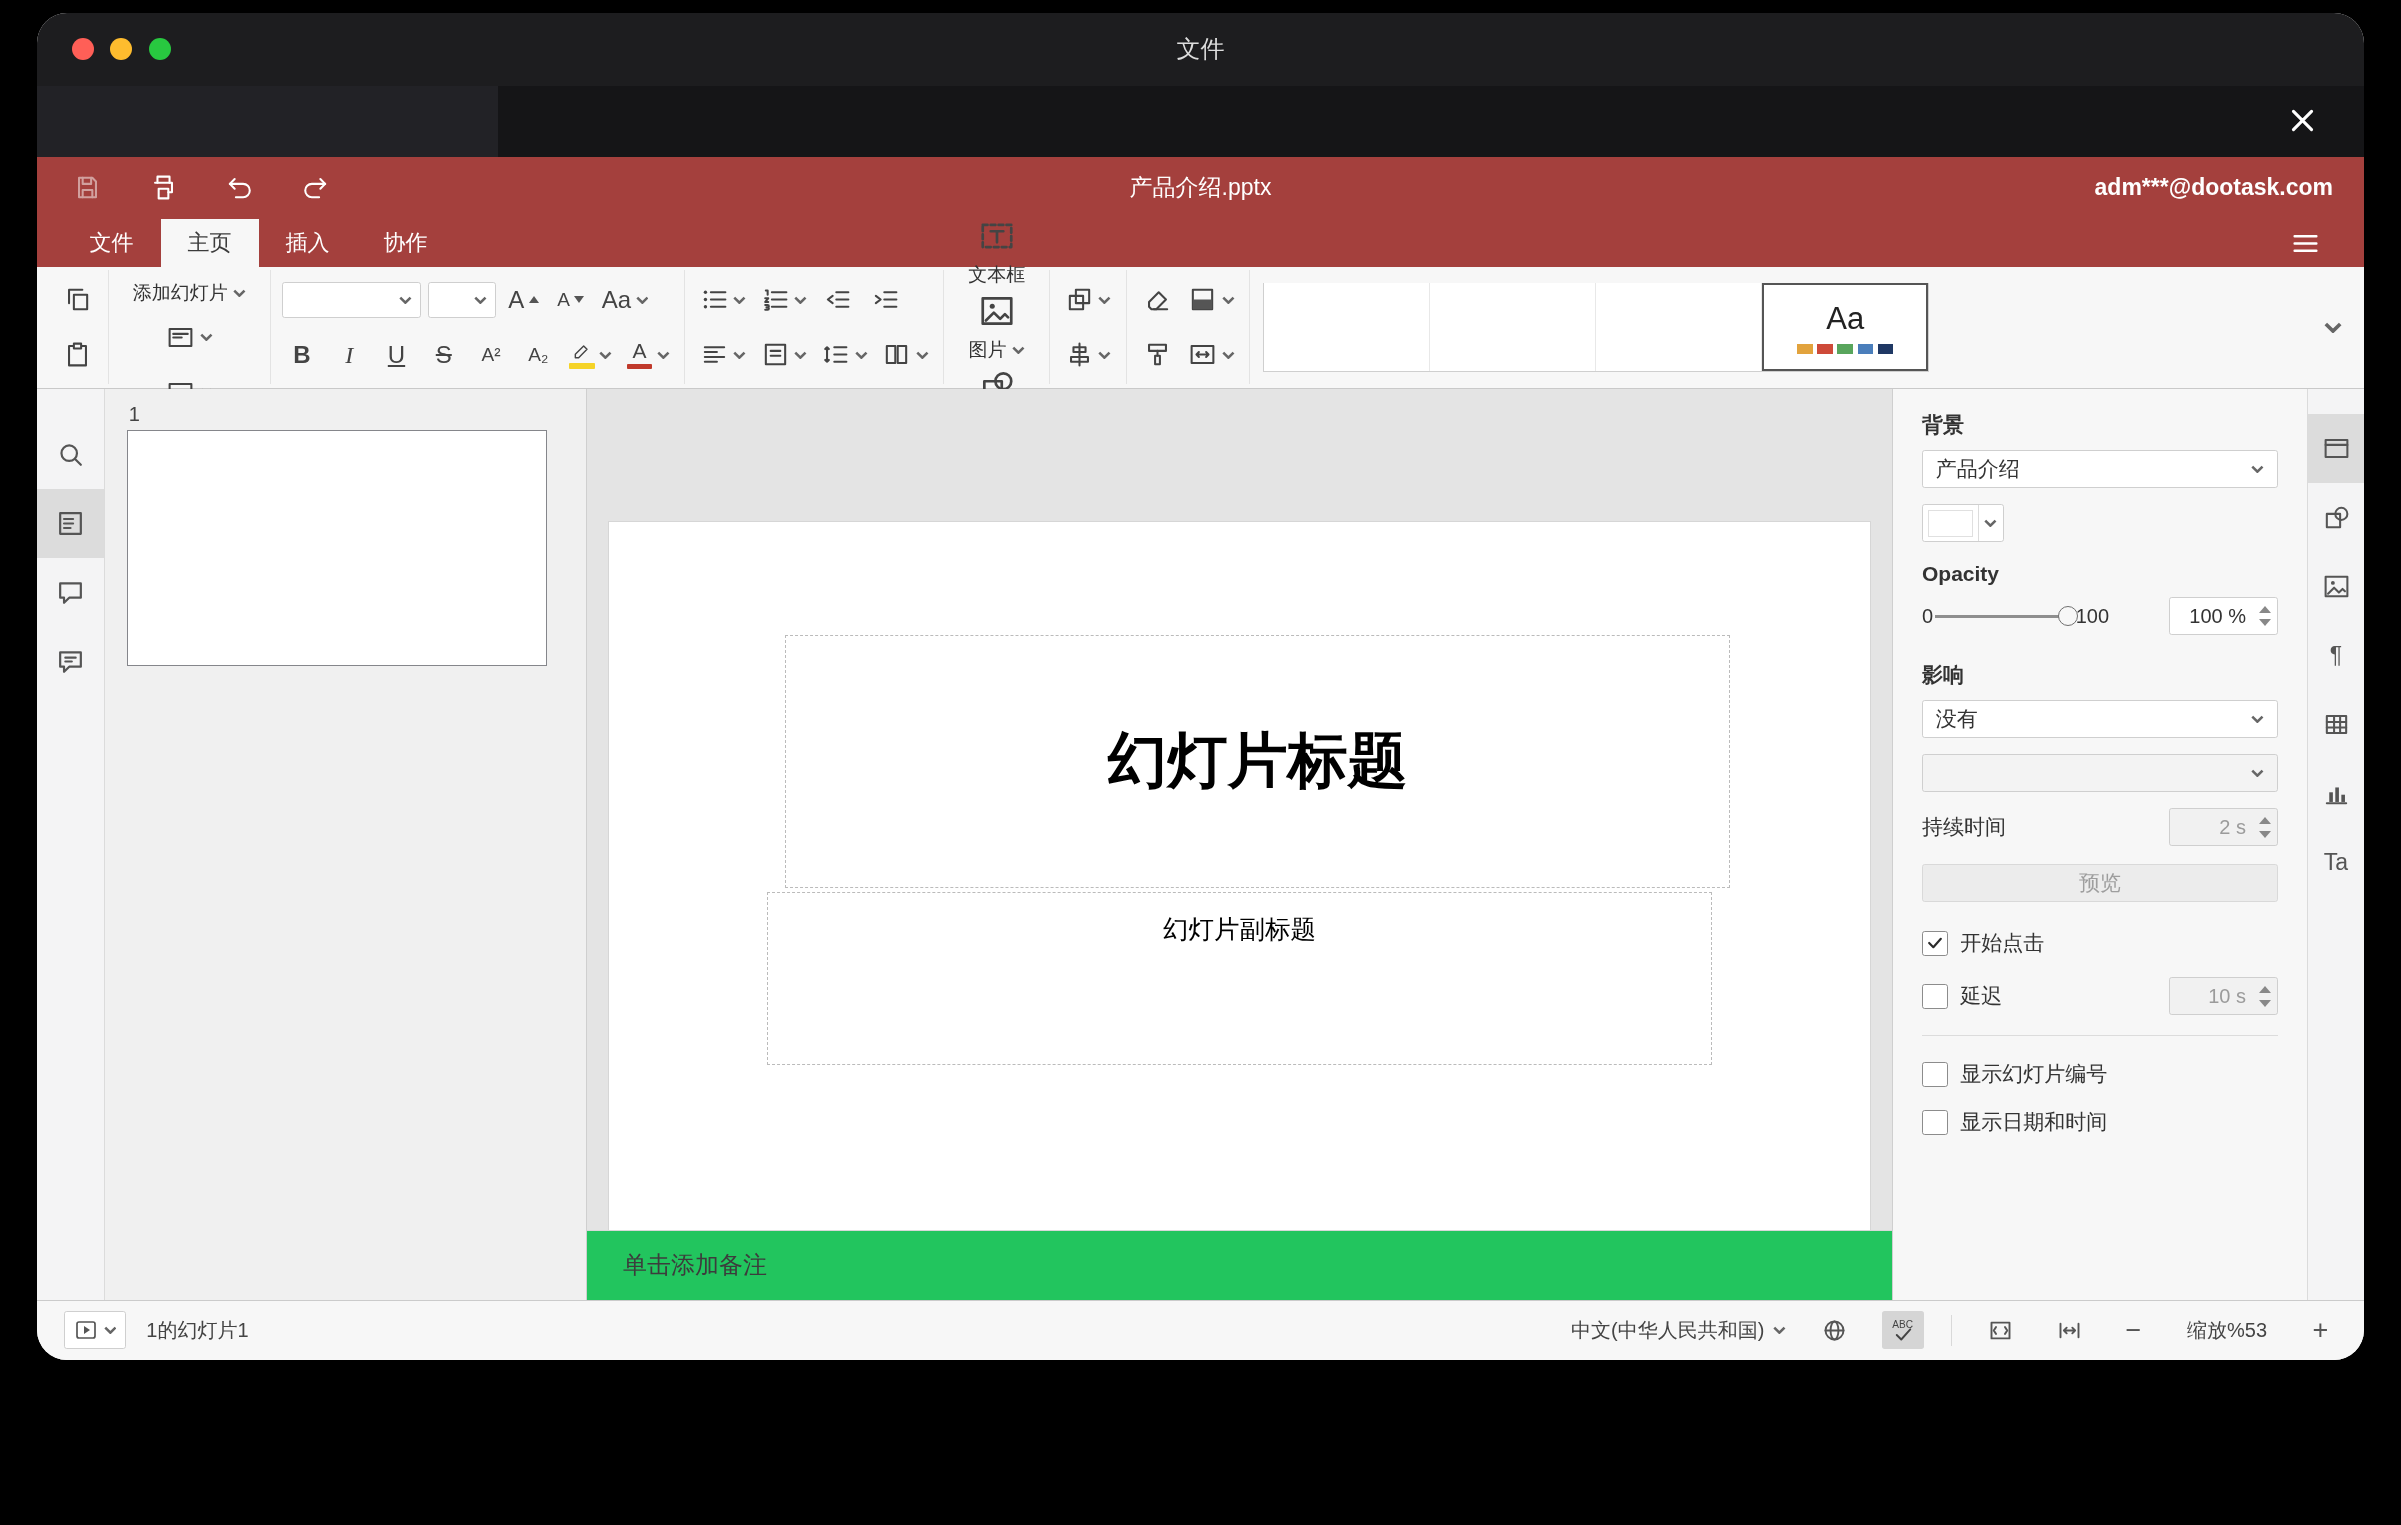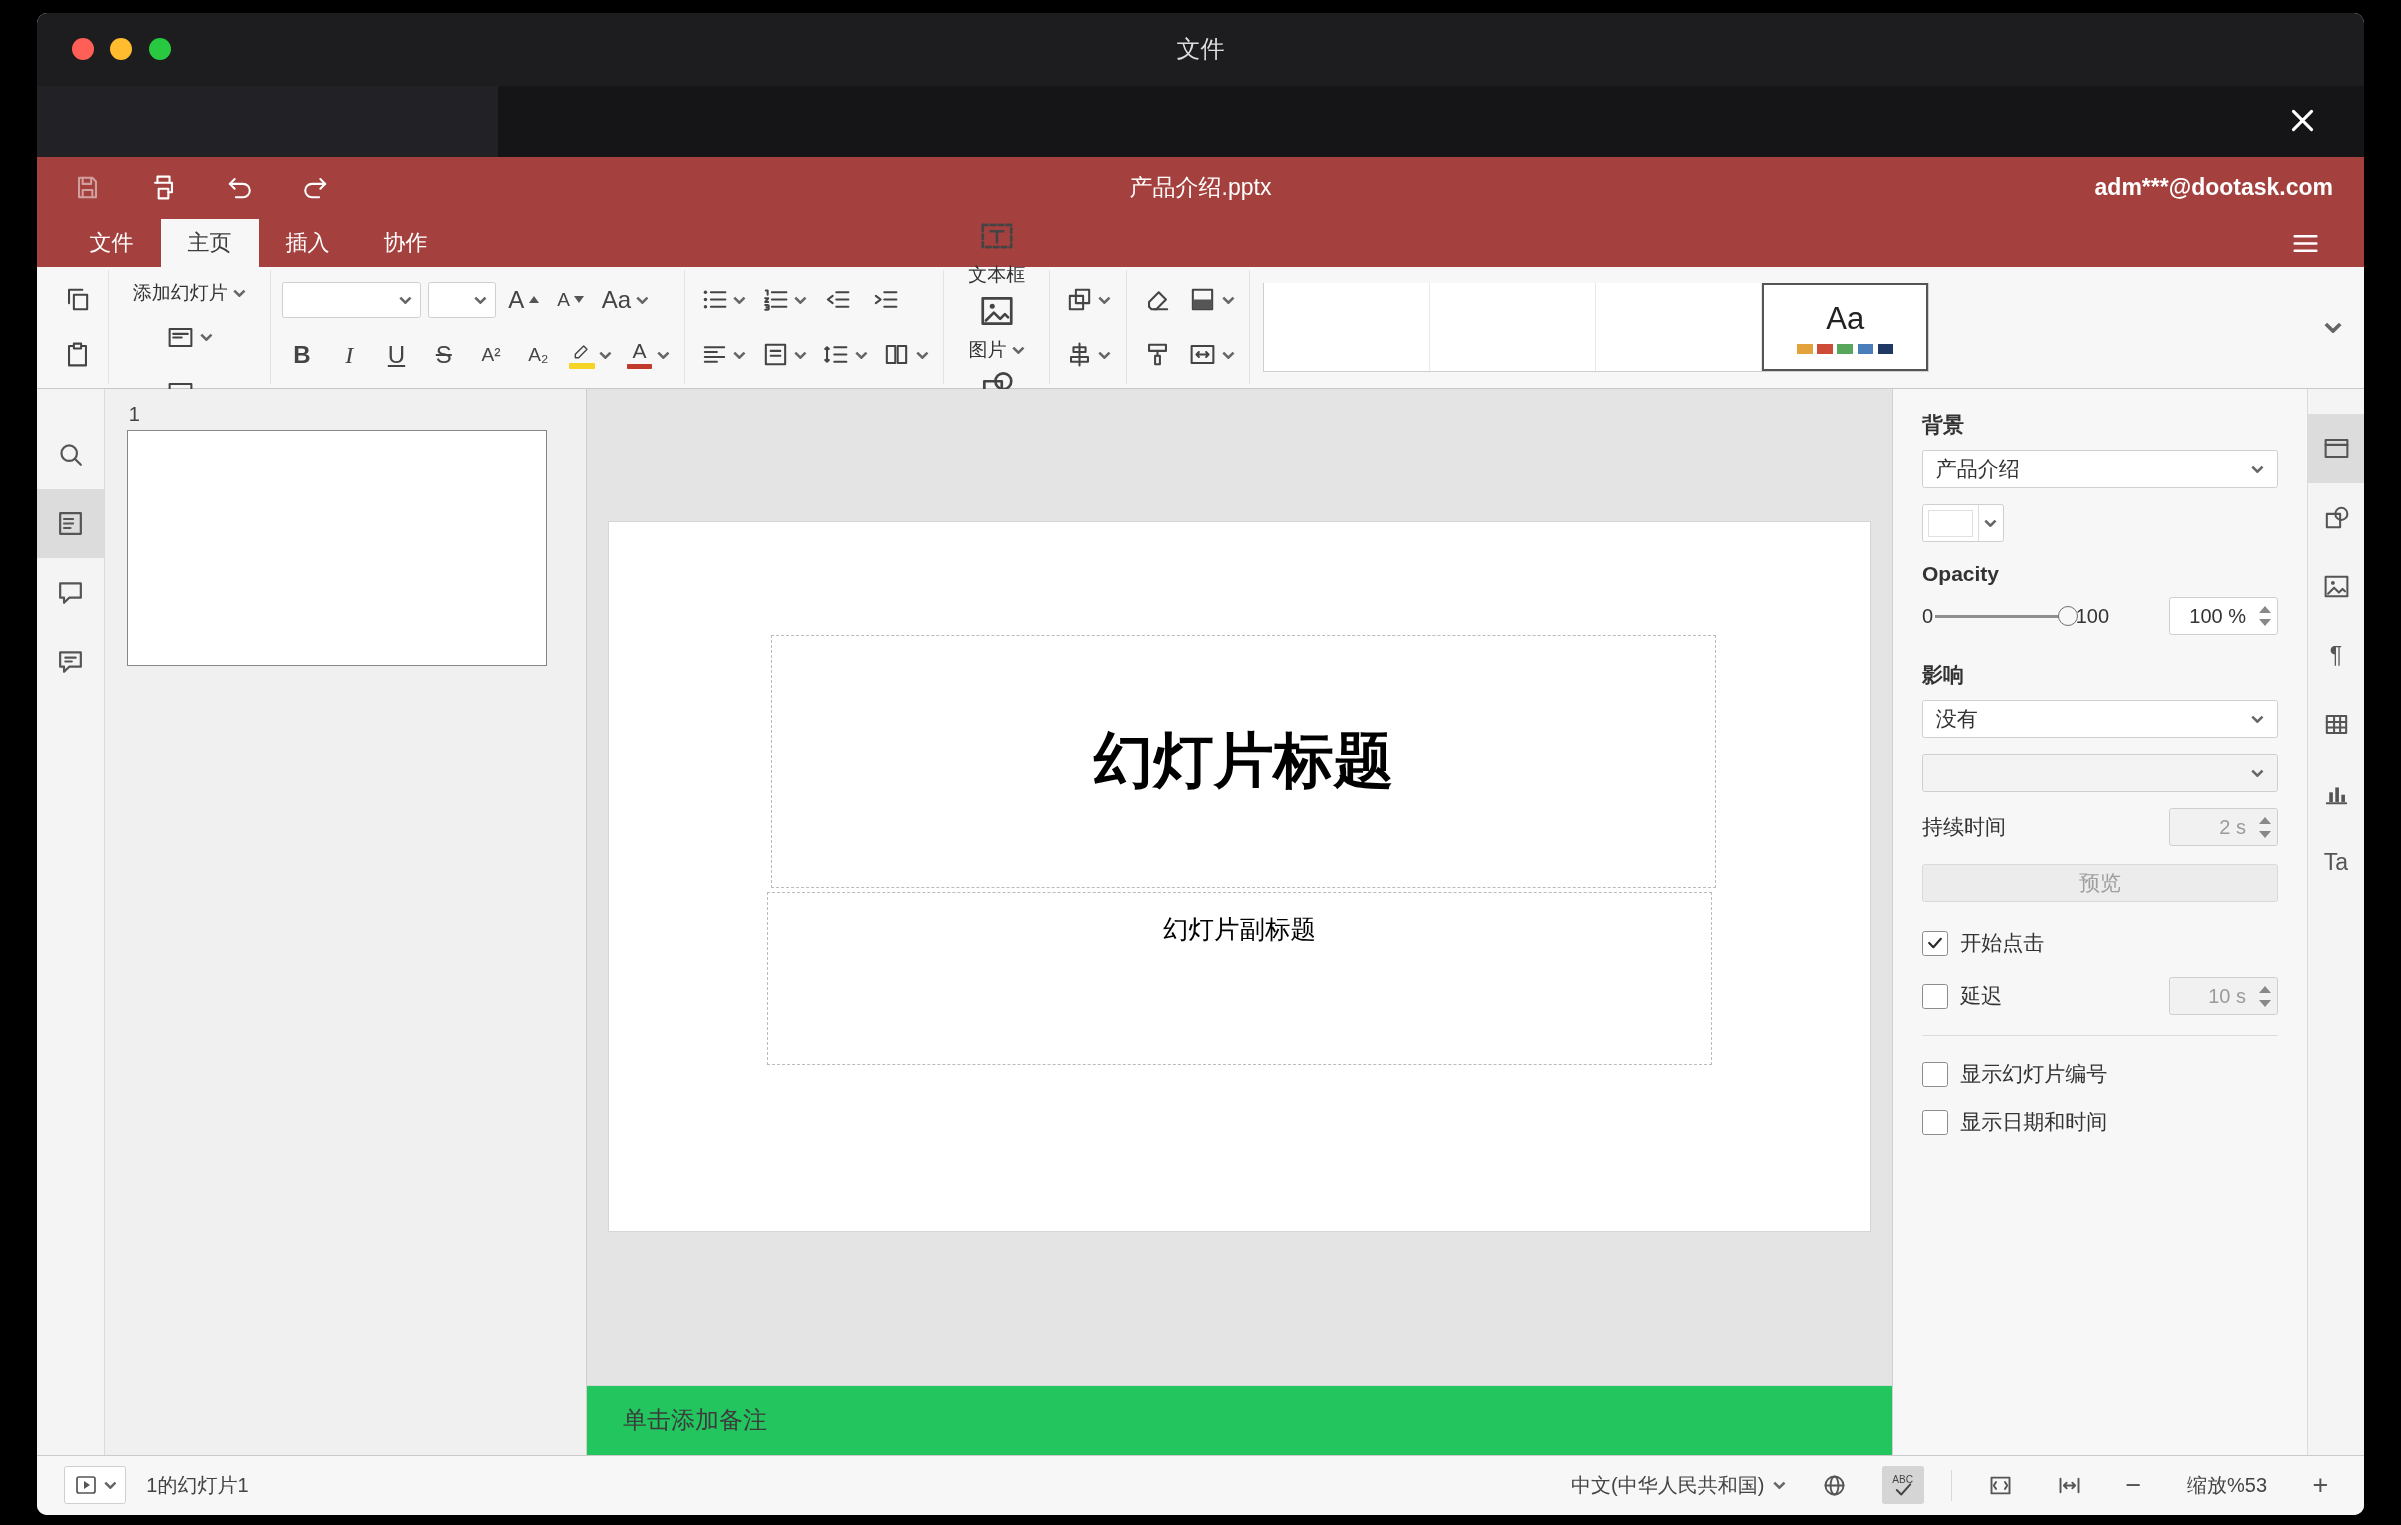--- a/index.html
+++ b/index.html
@@ -3,22 +3,22 @@
 <meta charset="utf-8">
 <style>
   * { box-sizing: border-box; margin: 0; padding: 0; }
   html,body { width:2401px; height:1526px; }
   body {
     background:#000;
     font-family:"Liberation Sans","DejaVu Sans",sans-serif;
     position:relative; overflow:hidden; color:#333; cursor:default;
   }
   .window {
-    position:absolute; left:37px; top:12.8px; width:2327px; height:1502px;
-    border-radius:10px; overflow:hidden; display:flex; flex-direction:column;
+    position:absolute; left:37px; top:12.8px; width:2327px; height:1347px;
+    border-radius:30px; overflow:hidden; display:flex; flex-direction:column;
     background:#F7F7F7;
   }
   
   .titlebar { height:73px; background:#1D1D1F; position:relative; flex:none; }
   .lights { position:absolute; left:35px; top:25.5px; display:flex; gap:16.4px; }
   .light { width:22px; height:22px; border-radius:50%; }
   .light.red { background:#FF5F57; } .light.yellow { background:#FEBC2E; } .light.green { background:#28C840; }
   .tl-title { position:absolute; inset:0; display:flex; align-items:center; justify-content:center; color:#DDDDDD; font-size:24px; }
   
   .appband { height:71px; background:#151517; position:relative; flex:none; }
@@ -80,21 +80,21 @@
   .lib-item { height:69px; display:flex; align-items:center; justify-content:center; cursor:pointer; }
   .lib-item.selected { background:#DCDCDC; }
   .lib-item svg { width:31px; height:31px; stroke:#555; fill:none; stroke-width:1.7; stroke-linecap:round; stroke-linejoin:round; }
   .thumbs { width:482px; background:#F0F0F0; border-right:0.9px solid #CFCFCF; padding:14.6px 0 0 22px; flex:none; }
   .thumb-num { font-size:20px; color:#444; margin:0 0 3.6px 1.8px; }
   .thumb { width:420px; height:236px; background:#fff; border:1.8px solid #85868B; cursor:pointer; }
   .canvas-col { flex:1; display:flex; flex-direction:column; min-width:0; }
   .canvas { flex:1; background:#E4E4E4; overflow:hidden; display:flex; justify-content:center; }
   .slide { width:1261px; height:709px; background:#fff; margin-top:133px; position:relative; box-shadow:0 0 0 0.9px #D4D4D4; flex:none; }
   .ph { position:absolute; border:1.8px dashed #BBBBBB; }
-  .ph.title { left:162px; top:113px; width:945px; height:253px; display:flex; align-items:center; justify-content:center; }
+  .ph.title { left:176px; top:113px; width:945px; height:253px; display:flex; align-items:center; justify-content:center; }
   .ph.title .t { font-size:60px; font-weight:600; color:#000; }
   .ph.subtitle { left:158px; top:370px; width:945px; height:173px; display:flex; justify-content:center; }
   .ph.subtitle .t { font-size:25.5px; margin-top:19px; color:#000; }
   .notes { height:70px; background:#22c55e; border-top:0.9px solid #D8D8D8; display:flex; align-items:center; padding-left:36px; font-size:24px; color:#3C3C3C; flex:none; }
   
   .right-panel { width:415px; background:#F7F7F7; border-left:0.9px solid #CFCFCF; padding:22px 29px 0; font-size:21px; overflow:hidden; flex:none; }
   .rp-label { font-weight:bold; margin-bottom:11px; color:#333; }
   .select { height:38px; background:#fff; border:0.9px solid #CFCFCF; border-radius:2.7px; display:flex; align-items:center; justify-content:space-between; padding:0 12.8px; cursor:pointer; margin-bottom:16.4px; }
   .select.disabled { background:#F3F3F3; color:#9B9B9B; }
   .color-dd { width:82px; height:38px; background:#fff; border:0.9px solid #CFCFCF; border-radius:2.7px; display:flex; align-items:stretch; cursor:pointer; margin-bottom:20px; }

